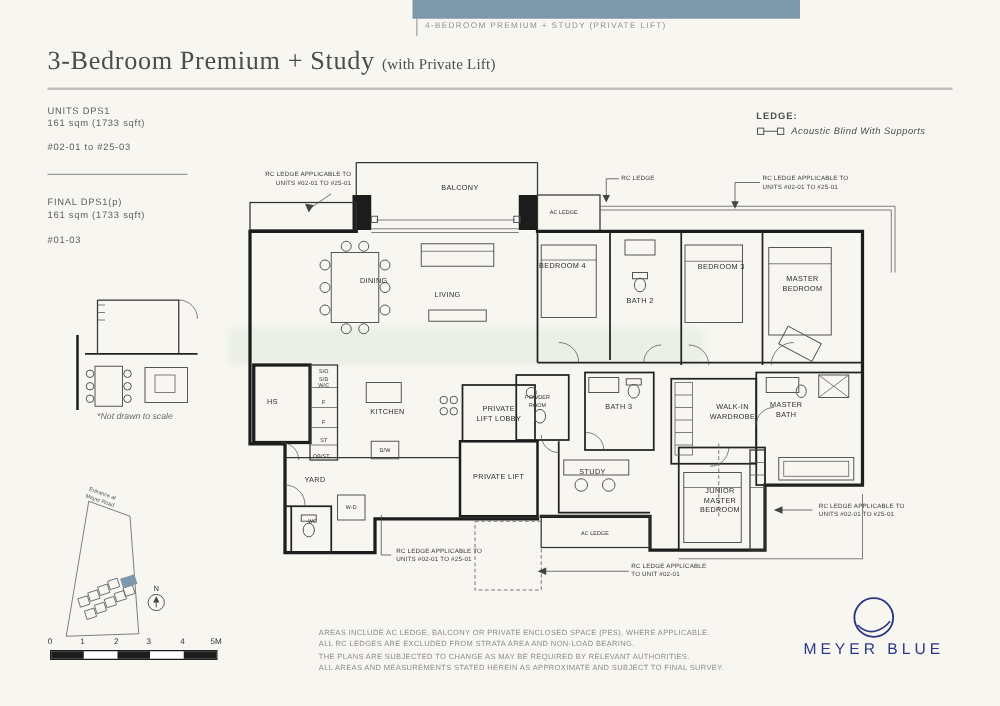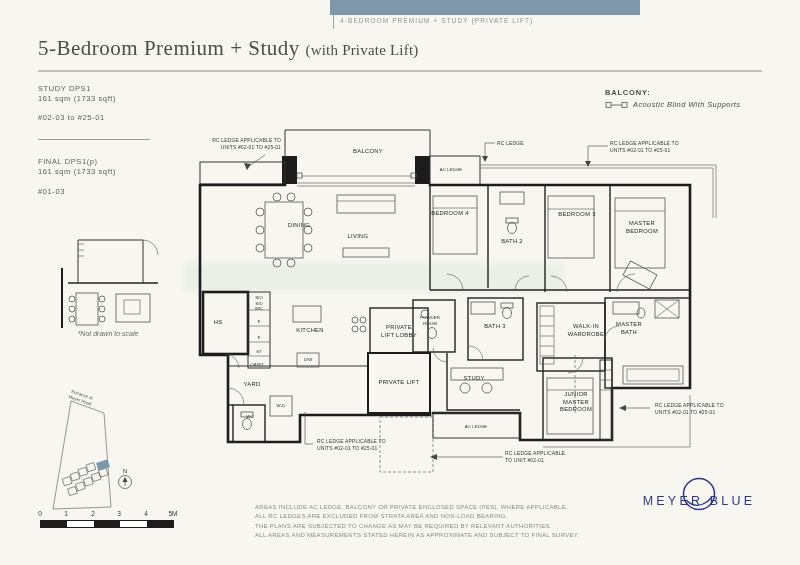--- a/index.html
+++ b/index.html
@@ -4,21 +4,21 @@
 <style>
   html,body{margin:0;padding:0;}
   body{background:#f8f6f1;font-family:"Liberation Sans",sans-serif;}
   .page{position:relative;width:800px;height:565px;background:#f8f6f1;overflow:hidden;}
 
   
   .banner-rect{position:absolute;left:330px;top:0;width:310px;height:15px;}
   .banner-tick{position:absolute;left:333px;top:15px;width:1px;height:14px;background:#9aa3aa;}
   .banner-label{position:absolute;left:340px;top:17px;font-size:6.5px;letter-spacing:1.1px;color:#8d9297;}
   .page-title{position:absolute;left:38px;top:36px;font-family:"Liberation Serif",serif;font-weight:400;color:#4c4c4c;font-size:21px;letter-spacing:.5px;}
-  .page-title .sub{font-size:15px;letter-spacing:.2px;}
+  .page-title .sub{font-size:12px;letter-spacing:.2px;}
   .title-rule{position:absolute;left:38px;top:70px;width:724px;height:2px;background:#c0bfbc;}
 
   
   .info-line{position:absolute;font-size:7.5px;letter-spacing:.6px;color:#5e5e5e;}
   .info-div{position:absolute;left:38px;top:139px;width:112px;height:1px;background:#9a9a9a;}
   .scale-note{position:absolute;left:48px;top:330px;width:120px;text-align:center;font-style:italic;font-size:7px;color:#6b6b6b;}
 
   
   .legend-head{position:absolute;left:605px;top:88px;font-size:7.5px;font-weight:bold;letter-spacing:.8px;color:#4c4c4c;}
   .legend-row{position:absolute;left:605px;top:100px;display:flex;align-items:center;gap:4px;}
@@ -53,46 +53,46 @@
   .sb-num{position:absolute;top:510px;font-size:6.5px;color:#333;transform:translateX(-50%);}
   .sb-bar{position:absolute;left:40px;top:520px;width:132px;height:6px;border:1px solid #1c1c1c;display:flex;box-sizing:content-box;background:#fff;}
   .sb-bar div{flex:1;}
   .sb-bar div:nth-child(odd){background:#1c1c1c;}
 
   
   .disclaimer{position:absolute;left:255px;top:503px;font-size:6px;letter-spacing:.3px;color:#8b8b8b;line-height:1.55;}
 
   
   .logo-svg{position:absolute;left:675px;top:472px;}
-  .logo-text{position:absolute;left:699px;top:494px;transform:translateX(-50%);font-size:12.5px;letter-spacing:3.2px;font-weight:500;white-space:nowrap;}
+  .logo-text{position:absolute;left:699px;top:512px;transform:translateX(-50%);font-size:12.5px;letter-spacing:3.2px;font-weight:500;white-space:nowrap;}
 </style>
 </head>
 <body>
 
 <div class="page">
 
   <div class="banner-rect" style="background:#7d98ab;"></div>
   <div class="banner-tick"></div>
   <div class="banner-label">4-BEDROOM PREMIUM + STUDY (PRIVATE LIFT)</div>
 
   <div class="page-title">
-    <span>5-Bedroom Premium + Study</span>
+    <span>3-Bedroom Premium + Study</span>
     <span class="sub">(with Private Lift)</span>
   </div>
   <div class="title-rule"></div>
 
-  <div class="info-line" style="left:38px;top:84px;">STUDY DPS1</div>
+  <div class="info-line" style="left:38px;top:84px;">UNITS DPS1</div>
   <div class="info-line" style="left:38px;top:94px;">161 sqm (1733 sqft)</div>
-  <div class="info-line" style="left:38px;top:113px;">#02-03 to #25-01</div>
+  <div class="info-line" style="left:38px;top:113px;">#02-01 to #25-03</div>
   <div class="info-div"></div>
   <div class="info-line" style="left:38px;top:157px;">FINAL DPS1(p)</div>
   <div class="info-line" style="left:38px;top:167px;">161 sqm (1733 sqft)</div>
   <div class="info-line" style="left:38px;top:187px;">#01-03</div>
 
-  <div class="legend-head">BALCONY:</div>
+  <div class="legend-head">LEDGE:</div>
   <div class="legend-row">
     <svg width="24" height="8">
       <rect x="1" y="1.5" width="5" height="5" class="w09"></rect>
       <line x1="6" y1="4" x2="17" y2="4" class="w09"></line>
       <rect x="17" y="1.5" width="5" height="5" class="w09"></rect>
     </svg>
     <span class="legend-text">Acoustic Blind With Supports</span>
   </div>
 
   <div class="watermark"></div>

